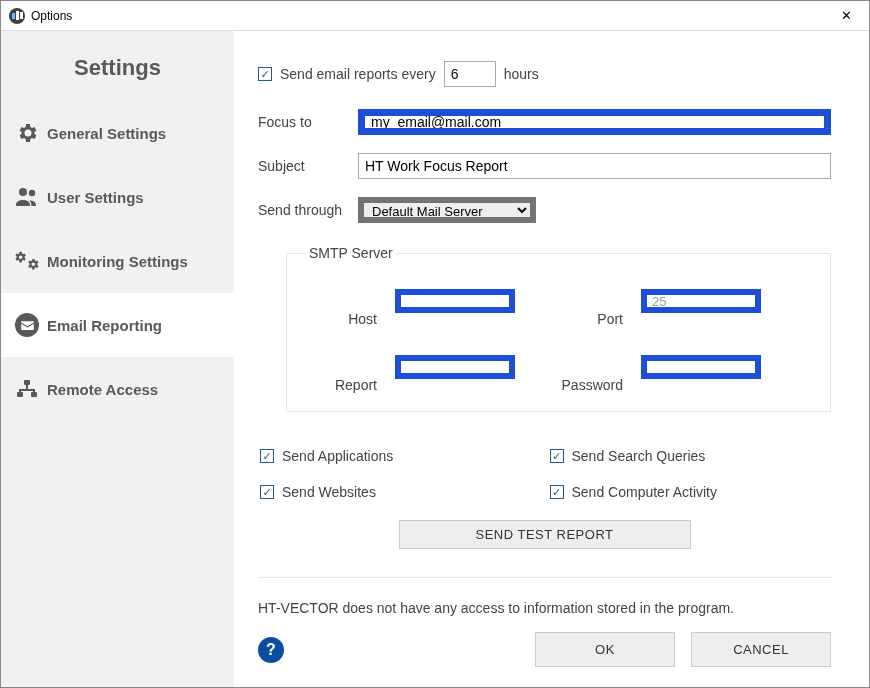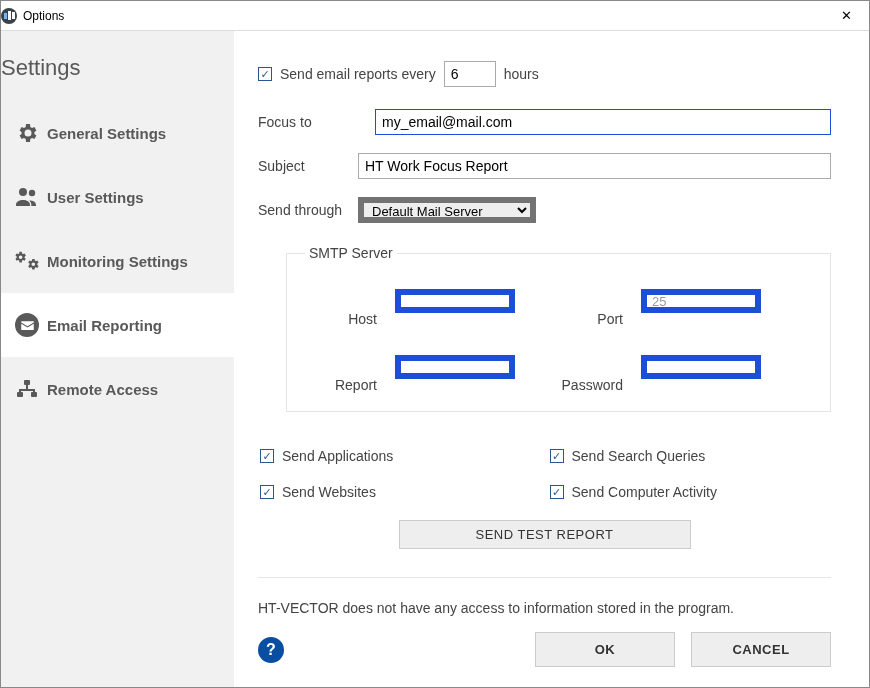--- a/index.html
+++ b/index.html
@@ -1,46 +1,46 @@
 <!DOCTYPE html>
 <html><head>
 <meta charset="utf-8">
 <style>
   * { box-sizing: border-box; font-family: "Segoe UI", Arial, sans-serif; }
   html, body { margin:0; padding:0; }
   body { width:870px; height:688px; background:#fff; overflow:hidden; border:1px solid #888; }
 
   
   .titlebar { height:30px; display:flex; align-items:center; justify-content:space-between; background:#fff; border-bottom:1px solid #ddd; }
-  .titlebar-left { display:flex; align-items:center; gap:6px; }
+  .titlebar-left { display:flex; align-items:center; gap:6px; padding-left:8px; }
   .titlebar-icon { width:16px; height:16px; border-radius:50%; background:#394249; display:flex; align-items:center; justify-content:center; }
   .titlebar-icon span { display:inline-block; width:3px; height:8px; background:#fff; margin:0 .5px; }
   .titlebar-icon span:nth-child(1){height:6px;background:#6fb7ff;}
   .titlebar-icon span:nth-child(2){height:9px;}
   .titlebar-icon span:nth-child(3){height:7px;}
   .title-text { font-size:12px; color:#000; }
   .close-btn { width:45px; height:30px; display:flex; align-items:center; justify-content:center; font-size:13px; font-family:Arial; color:#000; cursor:pointer; }
 
   .container { display:flex; height:calc(100% - 30px); }
 
   
   .sidebar { width:233px; background:#f1f1f1; display:flex; flex-direction:column; }
-  .sidebar-title { font-size:22px; color:#595959; padding:24px 0 20px; font-weight:400; }
+  .sidebar-title { font-size:22px; color:#595959; text-align:center; padding:24px 0 20px; font-weight:700; }
   .sb-item { display:flex; align-items:center; gap:8px; padding:20px 0 20px 14px; font-size:15px; color:#595959; font-weight:600; cursor:pointer; }
   .sb-item.active { background:#fff; }
   .sb-icon { width:24px; height:24px; color:#595959; flex-shrink:0; }
   .sb-item.active .sb-icon.circle { background:#595959; border-radius:50%; display:flex; align-items:center; justify-content:center; color:#fff; }
   svg { display:block; }
 
   
   .main { flex:1; padding:30px 38px 20px 24px; display:flex; flex-direction:column; position:relative; }
   .form-row { display:flex; align-items:center; margin-bottom:18px; }
   .row-label { width:100px; font-size:14px; color:#444; }
   .send-to-input, .subject-input { flex:1; height:26px; border:1px solid #aaa; font-size:14px; padding:0 6px; }
-  .send-to-input { border:1px solid #1d4ed8; outline:none;margin-left:17px; }
+  .send-to-input { border:7px solid #1d4ed8; outline:none; }
   .send-through { width:178px; height:26px; border:6px solid #737373; background:#eee; font-size:13px; padding:0 4px; }
 
   .chk-row { display:flex; align-items:center; gap:8px; margin-bottom:22px; font-size:14px; color:#444; }
   .chk { width:14px; height:14px; border:1px solid #29568f; display:inline-flex; align-items:center; justify-content:center; font-size:11px; color:#29568f; cursor:pointer; line-height:1; }
   .hours-input { width:52px; height:26px; border:1px solid #aaa; text-align:left; padding:0 6px; font-size:14px; }
 
   fieldset.smtp { border:1px solid #e4e4e4; margin:0 0 18px 28px; padding:14px 18px 18px; }
   fieldset.smtp legend { font-size:14px; color:#444; padding:0 4px; }
   .smtp-grid { display:grid; grid-template-columns:72px 120px 90px 120px; gap:14px 18px; align-items:center; }
   .smtp-label { font-size:14px; color:#444; text-align:right;margin-top:36px; }
@@ -50,21 +50,21 @@
   .opts-grid { display:grid; grid-template-columns:1fr 1fr; gap:20px 8px; margin:18px 0 20px 2px; }
   .opt { display:flex; align-items:center; gap:8px; font-size:14px; color:#444; }
 
   .test-btn { width:292px; height:35px; margin:0 auto; background:#eee; border:1px solid #ccc; font-size:13px; letter-spacing:.5px; color:#333; cursor:pointer; display:block; }
 
   .disclaimer { font-size:14px; color:#444; margin-top:28px; padding-top:22px; border-top:1px solid #e6e6e6; }
 
   .footer { margin-top:auto; display:flex; align-items:center; justify-content:space-between; padding-top:16px; }
   .help-icon { width:26px; height:26px; border-radius:50%; background:#0a4ea2; color:#fff; display:flex; align-items:center; justify-content:center; font-weight:700; font-size:16px; cursor:pointer; }
   .footer-btns { display:flex; gap:16px; }
-  .btn { width:140px; height:35px; background:#eee; border:1px solid #ccc; font-size:13px; letter-spacing:.5px; color:#333; cursor:pointer;font-weight:bold; }
+  .btn { width:140px; height:35px; background:#eee; border:1px solid #ccc; font-size:13px; letter-spacing:.5px; color:#333; cursor:pointer; }
 </style>
 </head>
 <body>
 
 <div class="titlebar">
   <div class="titlebar-left">
     <div class="titlebar-icon">
         <span></span>
         <span></span>
         <span></span>

